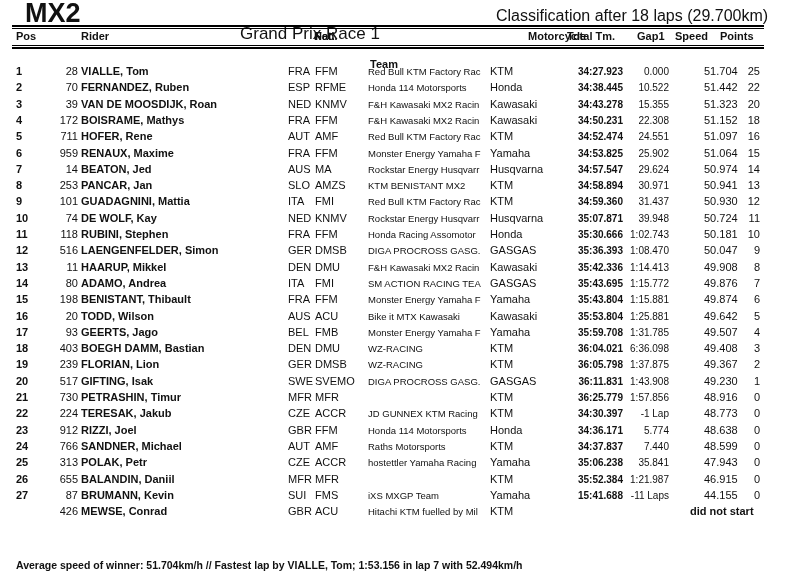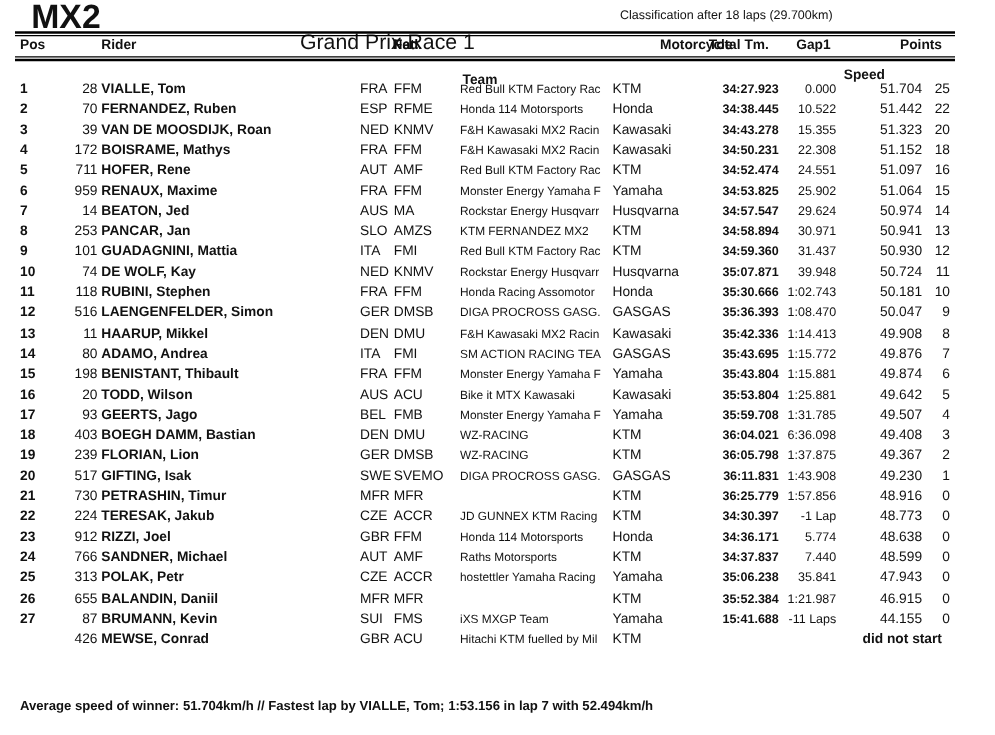--- a/index.html
+++ b/index.html
@@ -1,21 +1,21 @@
 <!DOCTYPE html>
 <html><head>
 <meta charset="utf-8">
 <style>
   html, body { margin: 0; padding: 0; background: #ffffff; }
   body { width: 796px; height: 588px; position: relative; overflow: hidden;
          font-family: "Liberation Sans", sans-serif; color: #111; }
   .abs { position: absolute; white-space: nowrap; }
   #cat { left: 25px; top: -2px; font-size: 27px; font-weight: bold; letter-spacing: 0px; }
   #race { left: 240px; top: 24px; font-size: 17px; font-weight: normal; }
-  #classif { left: 496px; top: 7px; font-size: 10px; }
+  #classif { left: 496px; top: 7px; font-size: 16px; }
   .rule { position: absolute; left: 12px; width: 350px; }
   .thick { height: 2px; background: #000; }
   .thin { height: 1px; background: #000; }
   .hdr { position: absolute; top: 30px; font-size: 11px; font-weight: bold; }
   .row { position: absolute; left: 0; width: 796px; height: 16px; font-size: 11px; }
   .row span { position: absolute; top: 0; white-space: nowrap; }
   .c-pos { left: 16px; font-weight: bold; }
   .c-num { left: 48px; width: 30px; text-align: right; }
   .c-name { left: 81px; font-weight: bold; }
   .c-nat { left: 276px; padding-left: 12px; }
@@ -42,21 +42,21 @@
 
   <div>
     <span class="hdr" style="left:16px;">Pos</span>
     <span class="hdr" style="left:81px;">Rider</span>
     <span class="hdr" style="left:280px;padding-left:34px;">Nat.</span>
     <span class="hdr" style="left:315px;">Fed.</span>
     <span class="hdr" style="left:370px;margin-top:28px;">Team</span>
     <span class="hdr" style="left:491px;padding-left:37px;">Motorcycle</span>
     <span class="hdr" style="left:567px;">Total Tm.</span>
     <span class="hdr" style="left:637px;">Gap1</span>
-    <span class="hdr" style="left:675px;margin-top:24px;">Speed</span>
+    <span class="hdr" style="left:675px;">Speed</span>
     <span class="hdr" style="left:720px;">Points</span>
   </div>
 
   <div class="rule thin" style="top:45px; left:12px; width:752px;"></div>
   <div class="rule thick" style="top:47px; left:12px; width:752px;"></div>
 
   <div id="rows">
       <div class="row" style="top: 65px;">
         <span class="c-pos">1</span>
         <span class="c-num">28</span>
@@ -147,21 +147,21 @@
         <span class="c-gap">29.624</span>
         <span class="c-spd">50.974</span>
         <span class="c-pts">14</span>
       </div>
       <div class="row" style="top: 179.1px;">
         <span class="c-pos">8</span>
         <span class="c-num">253</span>
         <span class="c-name">PANCAR, Jan</span>
         <span class="c-nat">SLO</span>
         <span class="c-fed">AMZS</span>
-        <span class="c-team">KTM FERNANDEZ MX2</span>
+        <span class="c-team">KTM BENISTANT MX2</span>
         <span class="c-moto">KTM</span>
         <span class="c-tot">34:58.894</span>
         <span class="c-gap">30.971</span>
         <span class="c-spd">50.941</span>
         <span class="c-pts">13</span>
       </div>
       <div class="row" style="top: 195.4px;">
         <span class="c-pos">9</span>
         <span class="c-num">101</span>
         <span class="c-name">GUADAGNINI, Mattia</span>

